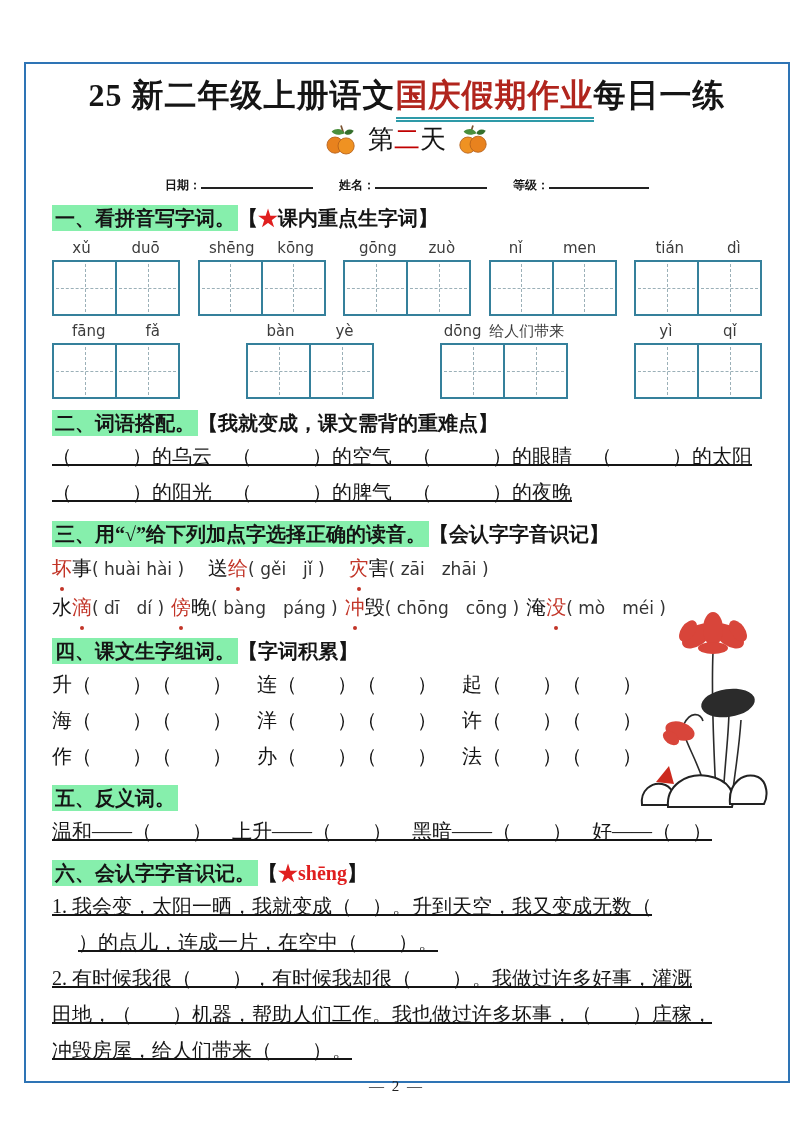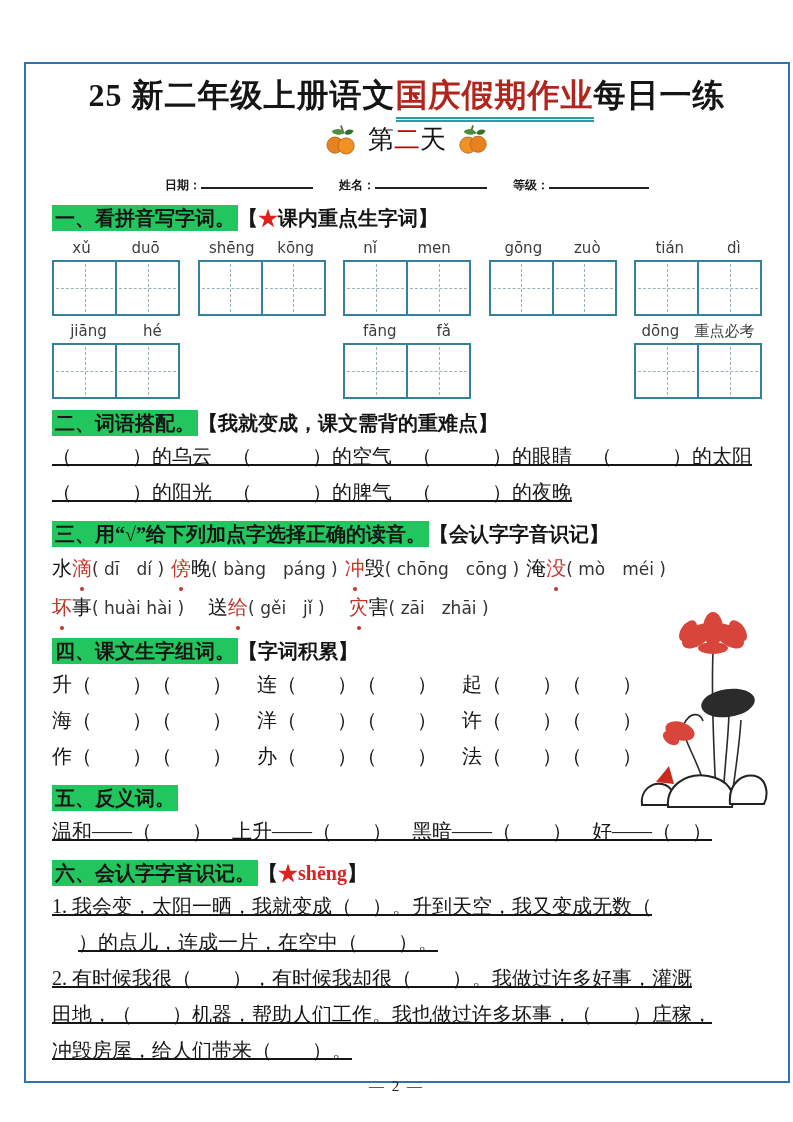--- a/index.html
+++ b/index.html
@@ -20,21 +20,21 @@
   .title .red-part::after { content:""; position:absolute; left:0; right:0; bottom:-5px; border-bottom:2px solid #2e9aa8; }
   .subtitle { text-align:center; font-size:26px; font-weight:normal; line-height:34px; margin-top:4px; }
   .subtitle .day-red { color:#c00000; }
   .subtitle .fruit { vertical-align:-9px; margin:0 10px; }
   
   .info-row { margin:12px 0 2px 0; font-size:12px; font-weight:bold; text-align:center; white-space:nowrap; }
   .blank { display:inline-block; width:112px; border-bottom:2px solid #222; height:20px; margin-right:26px; }
   .blank:last-child { margin-right:0; }
   
   .sec-head { margin-top:9px; font-size:20px; font-weight:bold; line-height:30px; white-space:nowrap; }
-  .hl { background:#22c55e; padding:2px 3px; }
+  .hl { background:#86efac; padding:2px 3px; }
   .star { color:#e01f1f; }
   .red-note { color:#e01f1f; }
   
   .pin-row { display:flex; justify-content:space-between; margin-top:6px; }
   .pin-group { width:128px; }
   .pin-labels { display:flex; justify-content:space-around; font-family:"DejaVu Sans","Liberation Sans",sans-serif; font-size:15px; color:#3c3c3c; line-height:18px; margin-bottom:3px; }
   .tzg { display:flex; height:56px; border:2px solid #35809b; background:#fff; }
   .tzg .cell { flex:1; position:relative; border-right:2px solid #35809b; }
   .tzg .cell:last-child { border-right:none; }
   .tzg .cell::before { content:""; position:absolute; left:50%; top:2px; bottom:2px; border-left:1px dashed #9bb0b8; }
@@ -98,98 +98,108 @@
           <span>shēng</span>
           <span>kōng</span>
         </div>
       <div class="tzg">
           <div class="cell"></div>
           <div class="cell"></div>
         </div>
     </div>
     <div class="pin-group">
       <div class="pin-labels">
+          <span>gōng</span>
+          <span>zuò</span>
+        </div>
+      <div class="tzg">
+          <div class="cell"></div>
+          <div class="cell"></div>
+        </div>
+    </div>
+    <div class="pin-group">
+      <div class="pin-labels">
           <span>nǐ</span>
           <span>men</span>
         </div>
       <div class="tzg">
           <div class="cell"></div>
           <div class="cell"></div>
         </div>
     </div>
     <div class="pin-group">
       <div class="pin-labels">
-          <span>gōng</span>
-          <span>zuò</span>
-        </div>
-      <div class="tzg">
-          <div class="cell"></div>
-          <div class="cell"></div>
-        </div>
-    </div>
-    <div class="pin-group">
-      <div class="pin-labels">
           <span>tián</span>
           <span>dì</span>
         </div>
       <div class="tzg">
           <div class="cell"></div>
           <div class="cell"></div>
         </div>
     </div>
   </div>
 
   <div class="pin-row">
     <div class="pin-group">
       <div class="pin-labels">
-          <span>jiāng</span>
-          <span>hé</span>
-        </div>
-      <div class="tzg">
-          <div class="cell"></div>
-          <div class="cell"></div>
-        </div>
-    </div>
-    <div class="pin-group">
-      <div class="pin-labels">
           <span>fāng</span>
           <span>fǎ</span>
         </div>
       <div class="tzg">
           <div class="cell"></div>
           <div class="cell"></div>
         </div>
     </div>
     <div class="pin-group">
       <div class="pin-labels">
+          <span>bàn</span>
+          <span>yè</span>
+        </div>
+      <div class="tzg">
+          <div class="cell"></div>
+          <div class="cell"></div>
+        </div>
+    </div>
+    <div class="pin-group">
+      <div class="pin-labels">
           <span>dōng</span>
-          <span>重点必考</span>
+          <span>给人们带来</span>
+        </div>
+      <div class="tzg">
+          <div class="cell"></div>
+          <div class="cell"></div>
+        </div>
+    </div>
+    <div class="pin-group">
+      <div class="pin-labels">
+          <span>yì</span>
+          <span>qǐ</span>
         </div>
       <div class="tzg">
           <div class="cell"></div>
           <div class="cell"></div>
         </div>
     </div>
   </div>
 
   <div class="sec-head"><span class="hl">二、词语搭配。</span><span>【我就变成，课文需背的重难点】</span></div>
   <div class="line">（　　　）的乌云　（　　　）的空气　（　　　）的眼睛　（　　　）的太阳</div>
   <div class="line">（　　　）的阳光　（　　　）的脾气　（　　　）的夜晚</div>
 
   <div class="sec-head"><span class="hl">三、用“√”给下列加点字选择正确的读音。</span><span>【会认字字音识记】</span></div>
+  <div class="s3-line wide">
+    <span class="s3-item"><span></span><span class="emph">坏</span><span>事</span><span class="py">( huài hài )</span></span>
+    <span class="s3-item"><span>送</span><span class="emph">给</span><span></span><span class="py">( gěi　jǐ )</span></span>
+    <span class="s3-item"><span></span><span class="emph">灾</span><span>害</span><span class="py">( zāi　zhāi )</span></span>
+  </div>
   <div class="s3-line">
     <span class="s3-item"><span>水</span><span class="emph">滴</span><span></span><span class="py">( dī　dí )</span></span>
     <span class="s3-item"><span></span><span class="emph">傍</span><span>晚</span><span class="py">( bàng　páng )</span></span>
     <span class="s3-item"><span></span><span class="emph">冲</span><span>毁</span><span class="py">( chōng　cōng )</span></span>
     <span class="s3-item"><span>淹</span><span class="emph">没</span><span></span><span class="py">( mò　méi )</span></span>
-  </div>
-  <div class="s3-line wide">
-    <span class="s3-item"><span></span><span class="emph">坏</span><span>事</span><span class="py">( huài hài )</span></span>
-    <span class="s3-item"><span>送</span><span class="emph">给</span><span></span><span class="py">( gěi　jǐ )</span></span>
-    <span class="s3-item"><span></span><span class="emph">灾</span><span>害</span><span class="py">( zāi　zhāi )</span></span>
   </div>
 
   <div class="sec-head"><span class="hl">四、课文生字组词。</span><span>【字词积累】</span></div>
   <div class="s4-row">
     <span>升（　　）（　　）</span>
       <span>连（　　）（　　）</span>
       <span>起（　　）（　　）</span>
   </div>
   <div class="s4-row">
     <span>海（　　）（　　）</span>

